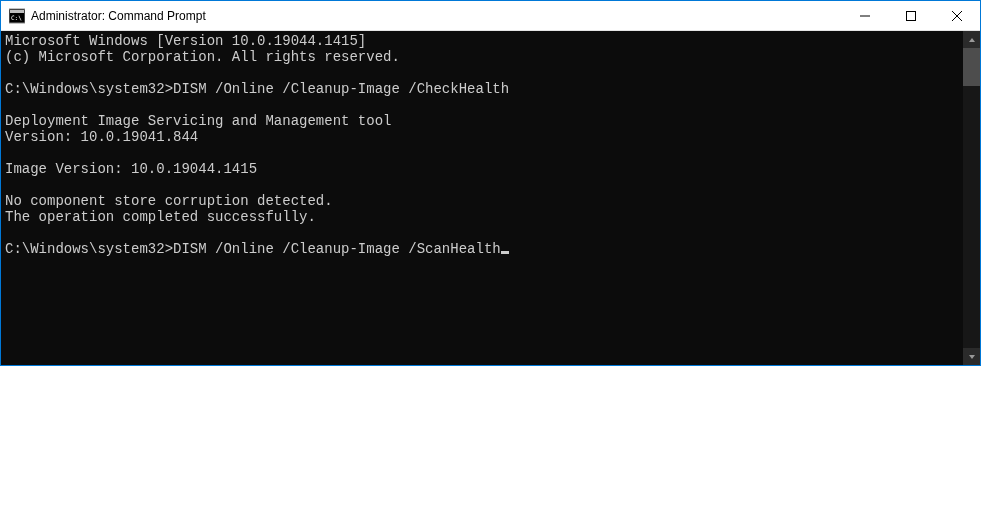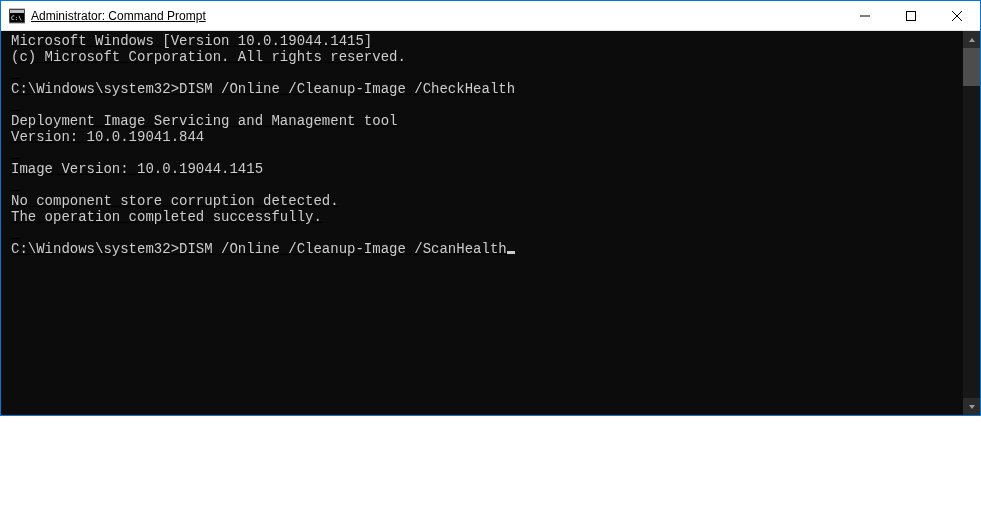--- a/index.html
+++ b/index.html
@@ -3,26 +3,25 @@
   <meta charset="utf-8">
   <style>
     * { margin: 0; padding: 0; box-sizing: border-box; }
     body {
       font-family: "Segoe UI", Tahoma, sans-serif;
       background: #fff;
       overflow: hidden;
     }
     .window {
       width: 981px;
-      height: 416px;
+      height: 366px;
       border: 1px solid #0078d7;
       display: flex;
       flex-direction: column;
       position: relative;
-      text-decoration: underline;
     }
     .titlebar {
       height: 30px;
       background: #ffffff;
       display: flex;
       align-items: center;
       border-bottom: 1px solid #e5e5e5;
     }
     .titlebar-icon {
       width: 16px;
@@ -64,21 +63,21 @@
       background: #0c0c0c;
       min-height: 0;
     }
     .terminal {
       flex: 1 1 auto;
       background: #0c0c0c;
       color: #cccccc;
       font-family: Consolas, "Courier New", monospace;
       font-size: 14px;
       line-height: 16px;
-      padding: 2px 0 0 10px;
+      padding: 2px 0 0 4px;
       white-space: pre;
       overflow: hidden;
     }
     .ln { white-space: pre; }
     .cursor {
       display: inline-block;
       width: 8px;
       height: 3px;
       background: #cccccc;
       vertical-align: -1px;

